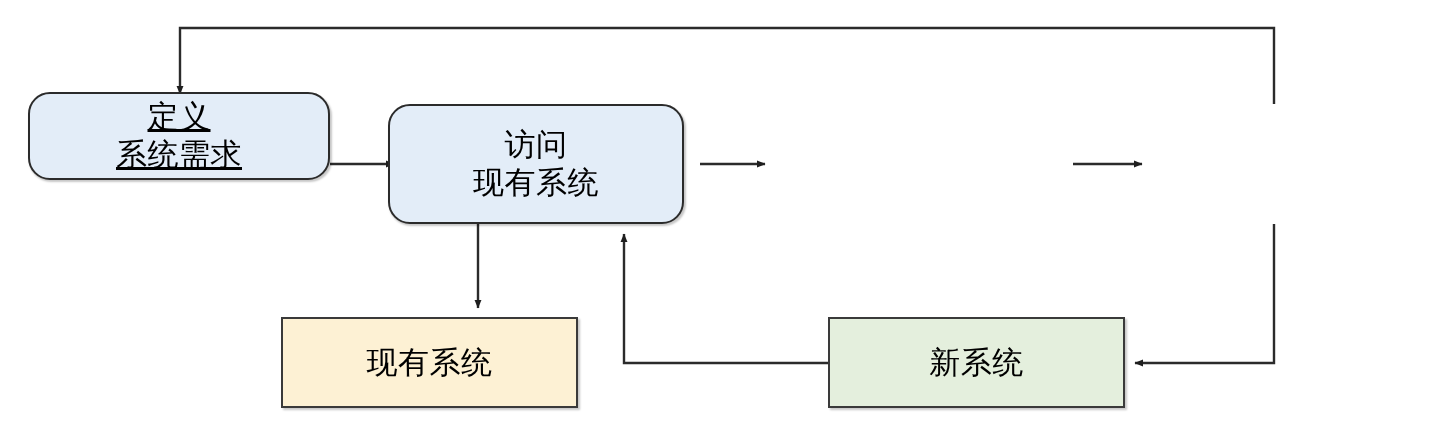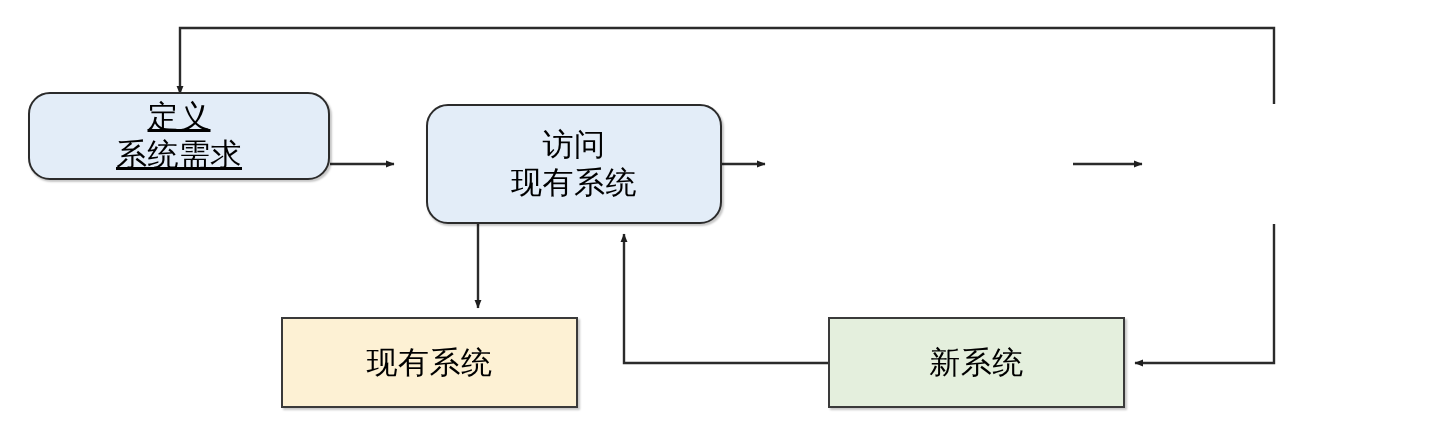--- a/index.html
+++ b/index.html
@@ -92,21 +92,21 @@
     <g>
       <path d="M828,363 L624,363 L624,234" stroke="#2b2b2b" stroke-width="2.4" fill="none" marker-end="url(#ah)"></path>
     </g>
   </svg>
 
   <div class="node process" style="left:28px; top:92px; width:302px; height:88px;text-decoration:underline;">
     <span>定义
 系统需求</span>
   </div>
 
-  <div class="node process" style="left:426px; top:104px; width:296px; height:120px;">
+  <div class="node process" style="left:388px; top:104px; width:296px; height:120px;">
     <span>访问
 现有系统</span>
   </div>
 
 
 
   <div class="node store store-yellow" style="left:281px; top:317px; width:297px; height:91px;">
     <span>现有系统</span>
   </div>
 

